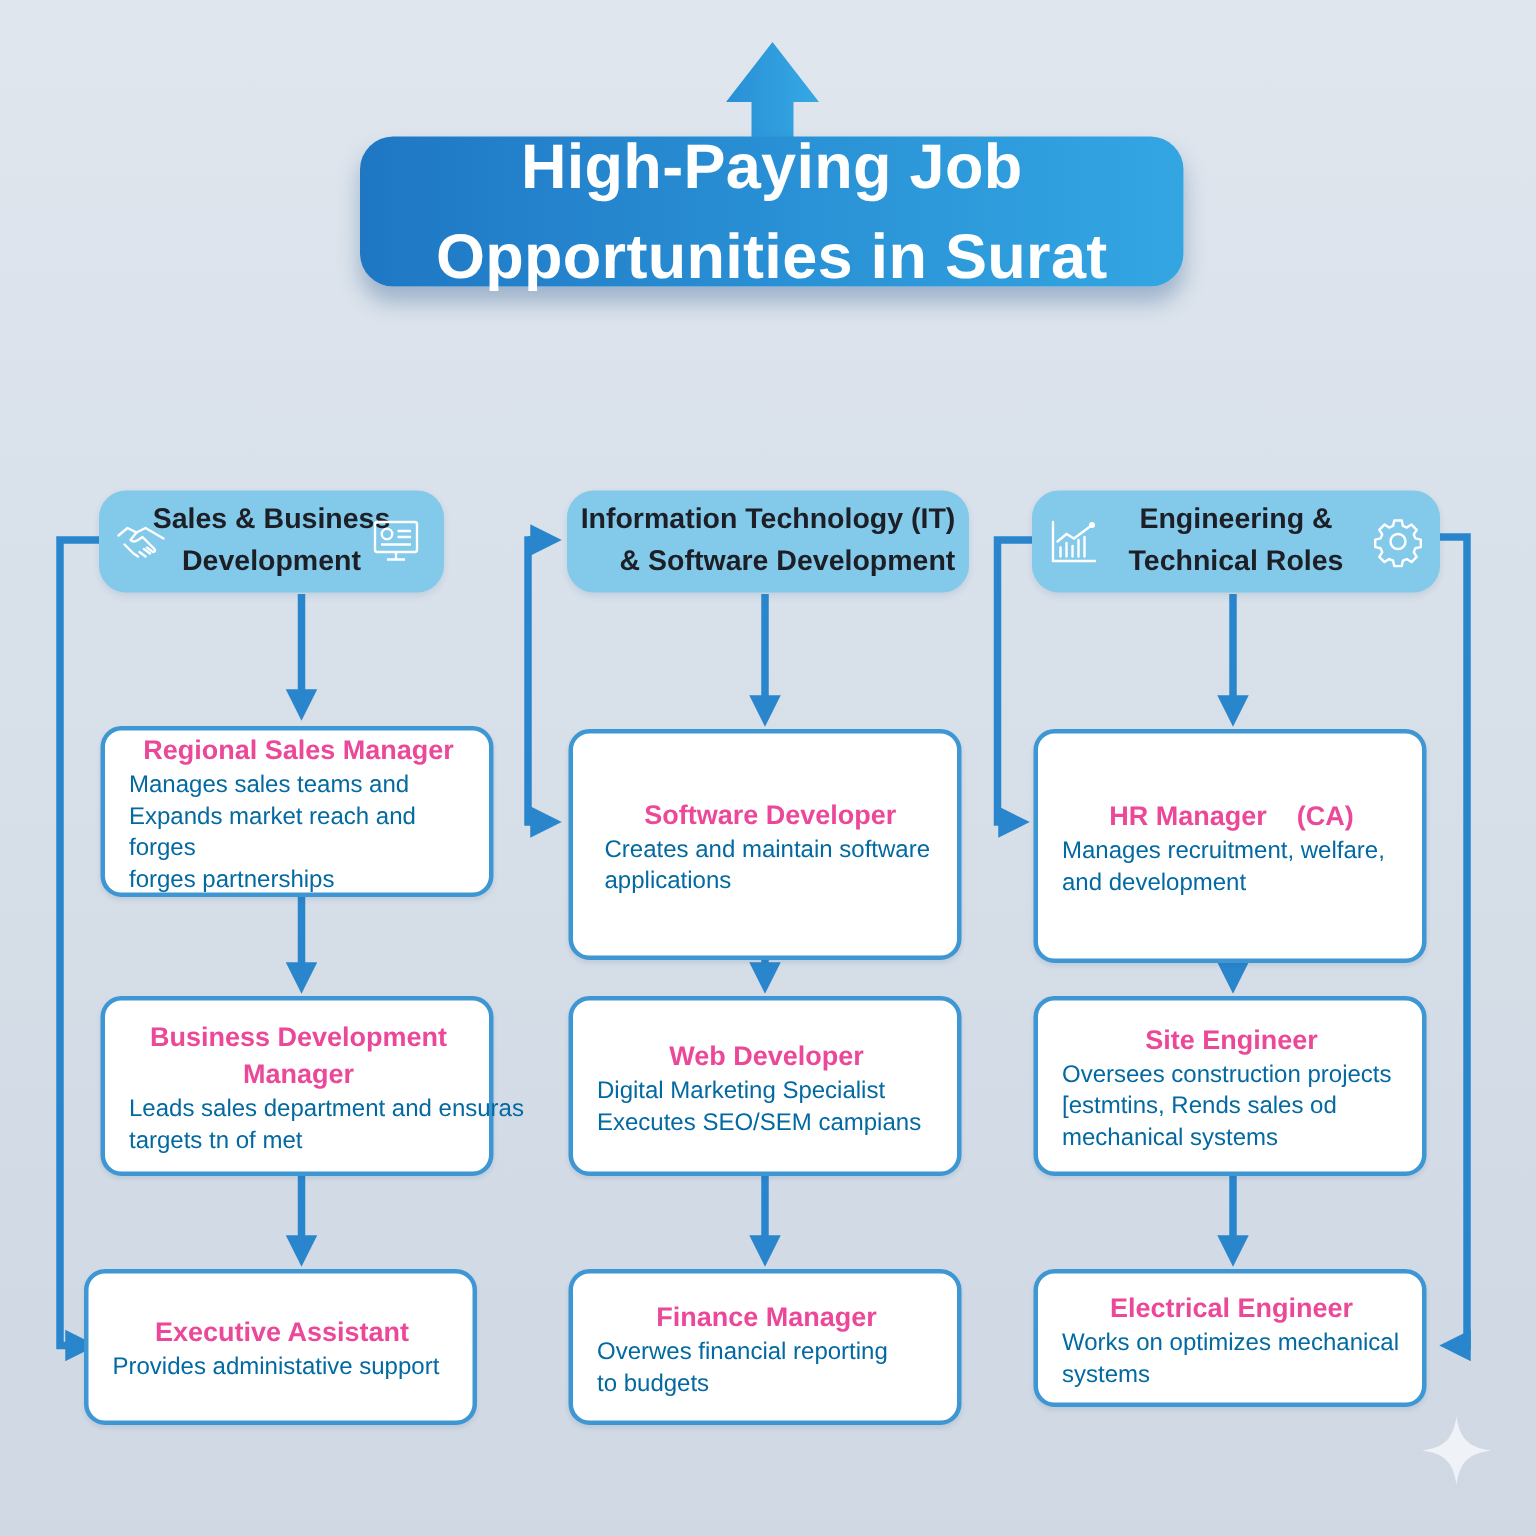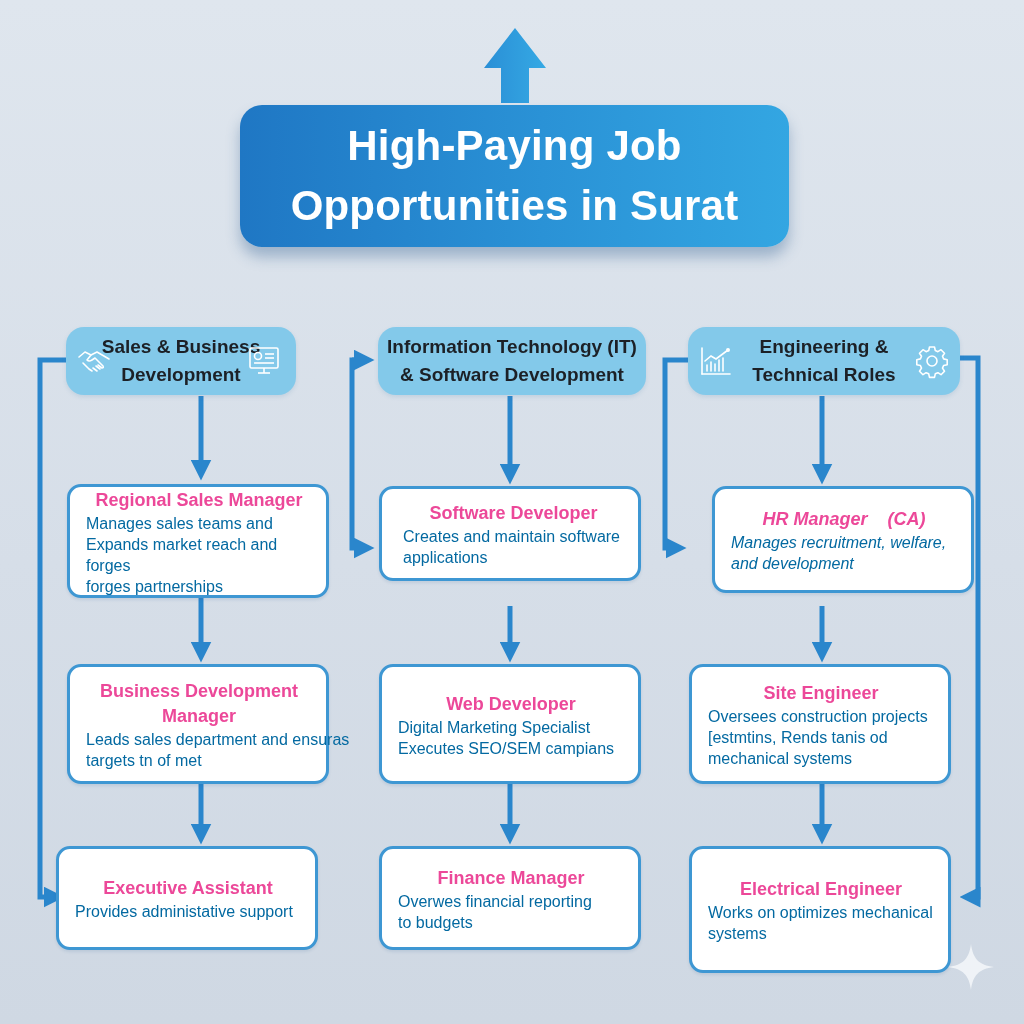--- a/index.html
+++ b/index.html
@@ -6,21 +6,21 @@
     body {
       width: 1024px; height: 1024px; position: relative; overflow: hidden;
       background: linear-gradient(180deg, #dfe6ee 0%, #d6dee8 55%, #cfd8e3 100%);
       font-family: "Liberation Sans", sans-serif;
     }
     .abs { position: absolute; }
 
     
     .title-arrow { left: 484px; top: 28px; width: 62px; height: 75px; }
     .title-box {
-      left: 240px; top: 105px; width: 549px; height: 142px;
+      left: 240px; top: 91px; width: 549px; height: 100px;
       border-radius: 22px;
       background: linear-gradient(90deg, #1f77c4 0%, #2a92d6 55%, #33a6e2 100%);
       box-shadow: 0 10px 14px rgba(40, 90, 140, 0.35);
       display: flex; flex-direction: column; justify-content: center; align-items: center;
       color: #ffffff; font-weight: 700; font-size: 42px; line-height: 60px;
       letter-spacing: 0.2px;
     }
 
     
     .connectors { left: 0; top: 0; width: 1024px; height: 1024px; pointer-events: none; }
@@ -116,21 +116,21 @@
     <circle cx="12" cy="13" r="3.5"></circle>
     <line x1="19" y1="11" x2="28" y2="11"></line>
     <line x1="19" y1="15" x2="28" y2="15"></line>
     <line x1="8" y1="20" x2="28" y2="20"></line>
     <line x1="18" y1="25" x2="18" y2="30"></line>
     <line x1="12" y1="30" x2="24" y2="30"></line>
   </svg>
 </div>
 
 <div class="abs cat" style="left:378px; width:268px;">
-  <div class="cat-label" style="text-align:center;">
+  <div class="cat-label" style="text-align:right;">
     <div>Information Technology (IT)</div>
     <div>&amp; Software Development</div>
   </div>
 </div>
 
 <div class="abs cat" style="left:688px; width:272px;">
   <svg class="cat-icon" style="left:10px;" viewBox="0 0 36 36" fill="none" stroke="#ffffff" stroke-width="1.6" stroke-linecap="round">
     <line x1="4" y1="5" x2="4" y2="31"></line>
     <line x1="4" y1="31" x2="32" y2="31"></line>
     <line x1="9" y1="28" x2="9" y2="22"></line>
@@ -171,21 +171,21 @@
   </div>
 </div>
 
 <div class="abs card" style="left:56px; top:846px; height:104px;">
   <div class="card-title">Executive Assistant</div>
   <div class="card-desc">
     <div>Provides administative support</div>
   </div>
 </div>
 
-<div class="abs card" style="left:379px; top:486px; height:95px;padding-left:21px;">
+<div class="abs card" style="left:379px; top:486px; height:154px;padding-left:21px;">
   <div class="card-title">Software Developer</div>
   <div class="card-desc">
     <div>Creates and maintain software</div>
     <div>applications</div>
   </div>
 </div>
 
 <div class="abs card" style="left:379px; top:664px; height:120px;">
   <div class="card-title">Web Developer</div>
   <div class="card-desc">
@@ -195,38 +195,38 @@
 </div>
 
 <div class="abs card" style="left:379px; top:846px; height:104px;">
   <div class="card-title">Finance Manager</div>
   <div class="card-desc">
     <div>Overwes financial reporting</div>
     <div>to budgets</div>
   </div>
 </div>
 
-<div class="abs card" style="left:712px; top:486px; height:107px;font-style:italic;">
+<div class="abs card" style="left:689px; top:486px; height:156px;">
   <div class="card-title" style="white-space:pre;">HR Manager    (CA)</div>
   <div class="card-desc">
     <div>Manages recruitment, welfare,</div>
     <div>and development</div>
   </div>
 </div>
 
 <div class="abs card" style="left:689px; top:664px; height:120px;">
   <div class="card-title">Site Engineer</div>
   <div class="card-desc">
     <div>Oversees construction projects</div>
-    <div>[estmtins, Rends tanis od</div>
+    <div>[estmtins, Rends sales od</div>
     <div>mechanical systems</div>
   </div>
 </div>
 
-<div class="abs card" style="left:689px; top:846px; height:127px;">
+<div class="abs card" style="left:689px; top:846px; height:92px;">
   <div class="card-title">Electrical Engineer</div>
   <div class="card-desc">
     <div>Works on optimizes mechanical</div>
     <div>systems</div>
   </div>
 </div>
 
 <svg class="abs sparkle" viewBox="0 0 50 50">
   <path d="M25 2 C27 17 33 23 48 25 C33 27 27 33 25 48 C23 33 17 27 2 25 C17 23 23 17 25 2 Z" fill="#f2f5f8" opacity="0.9"></path>
 </svg>

